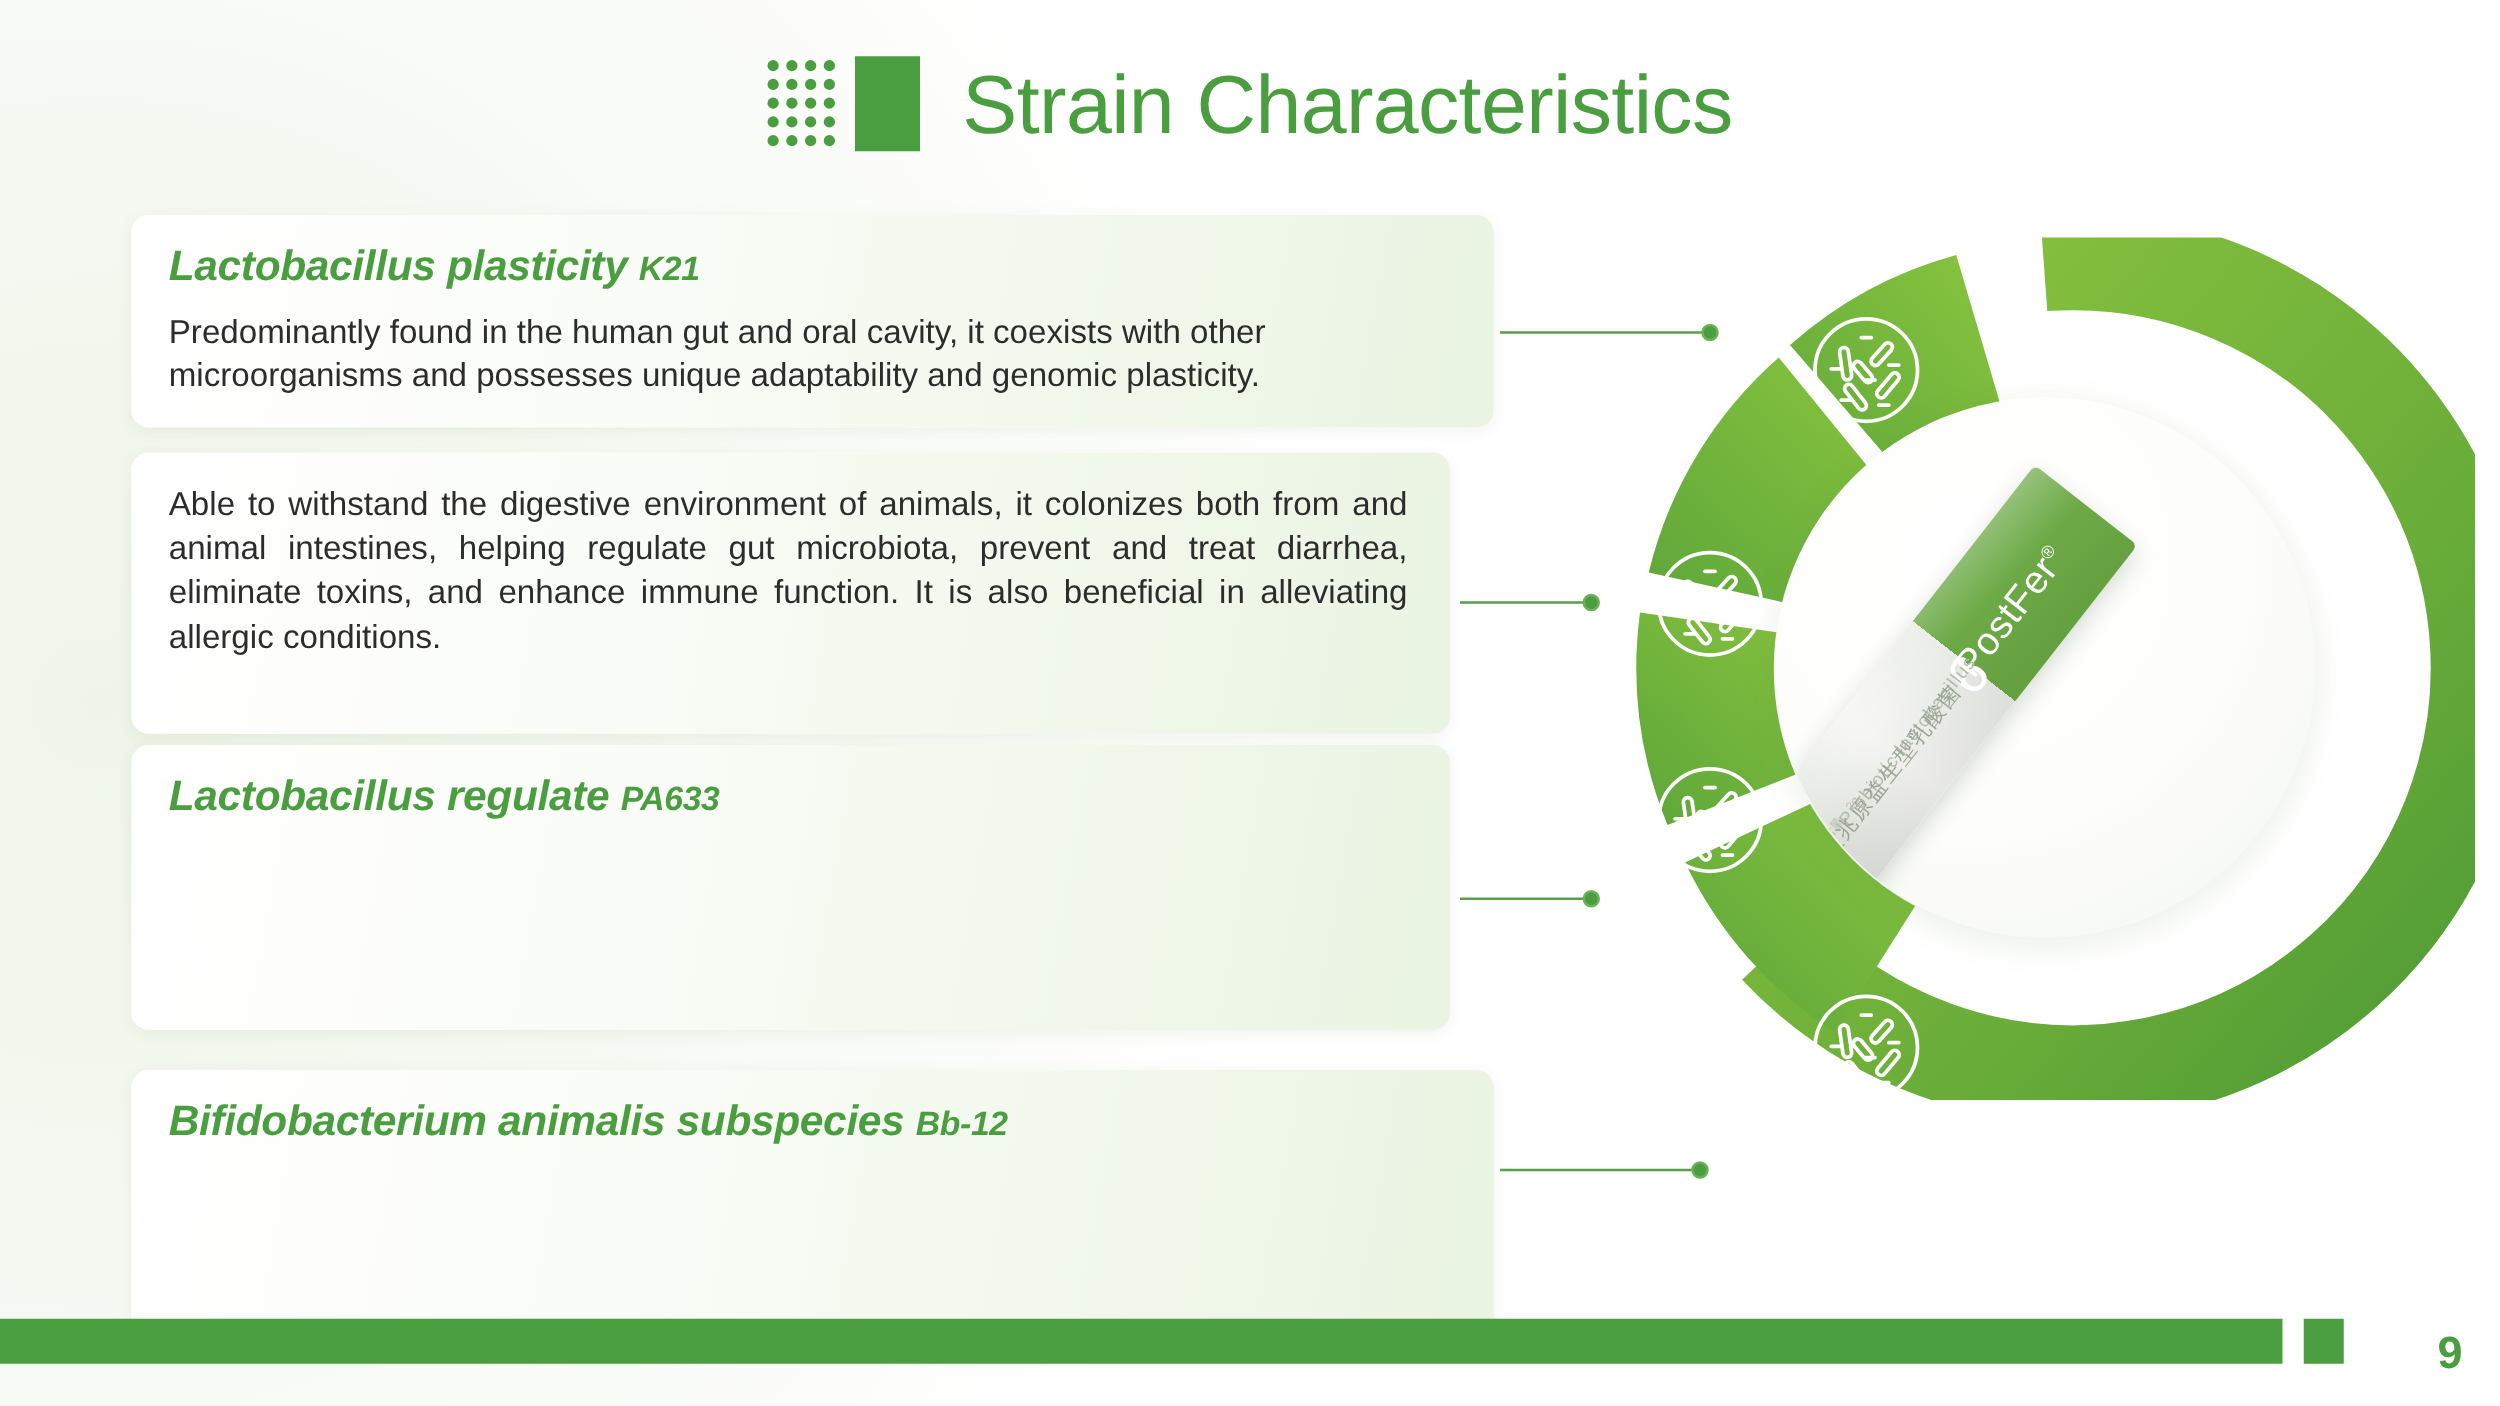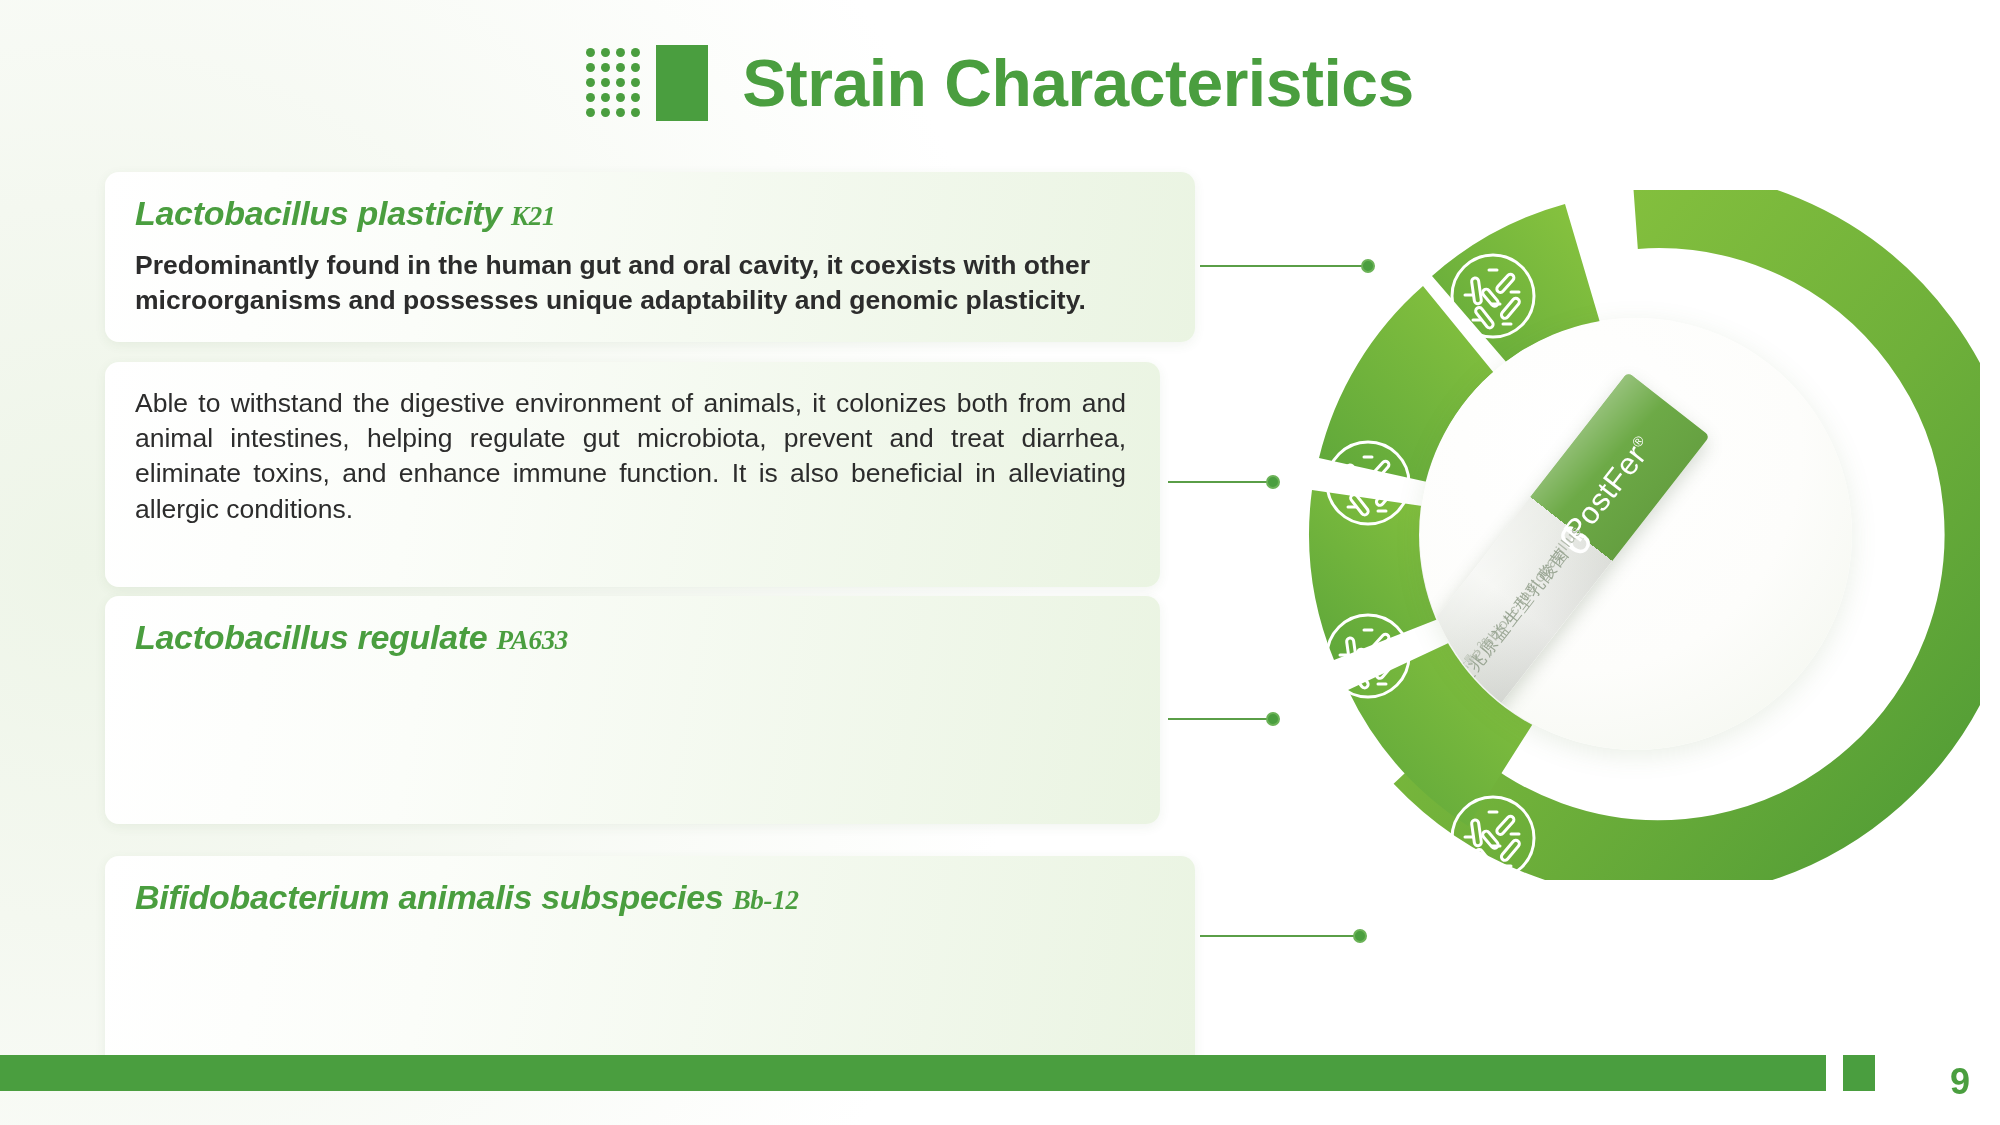--- a/index.html
+++ b/index.html
@@ -52,21 +52,21 @@
     display: block;
   }
   .header-block {
     width: 52px;
     height: 76px;
     background: #4a9e3f;
     margin-right: 34px;
   }
   .header-title {
     font-size: 66px;
-    font-weight: bold;
+    font-weight: normal;
     color: #4a9e3f;
     letter-spacing: -0.5px;
     white-space: nowrap;
     line-height: 1;
   }
 
   
   .cards {
     position: absolute;
     left: 105px;
@@ -94,31 +94,30 @@
     font-weight: bold;
     letter-spacing: -0.3px;
     margin: 0 0 16px 0;
     line-height: 1.05;
     white-space: nowrap;
   }
   .card-title .strain-code {
     font-size: 27px;
     font-style: italic;
     font-weight: bold;
-    font-family: Liberation Serif, serif;
   }
   .card-body {
     color: #2c2c2c;
     font-size: 26.5px;
     line-height: 1.33;
     margin: 0;
     text-align: justify;
     text-justify: inter-word;
   }
-  .card-1 .card-body { text-align: left; font-weight: bold; }
+  .card-1 .card-body { text-align: left; }
 
   
   .connector {
     position: absolute;
     height: 2px;
     background: #5a9e47;
   }
   .connector .node {
     position: absolute;
     right: -7px;

